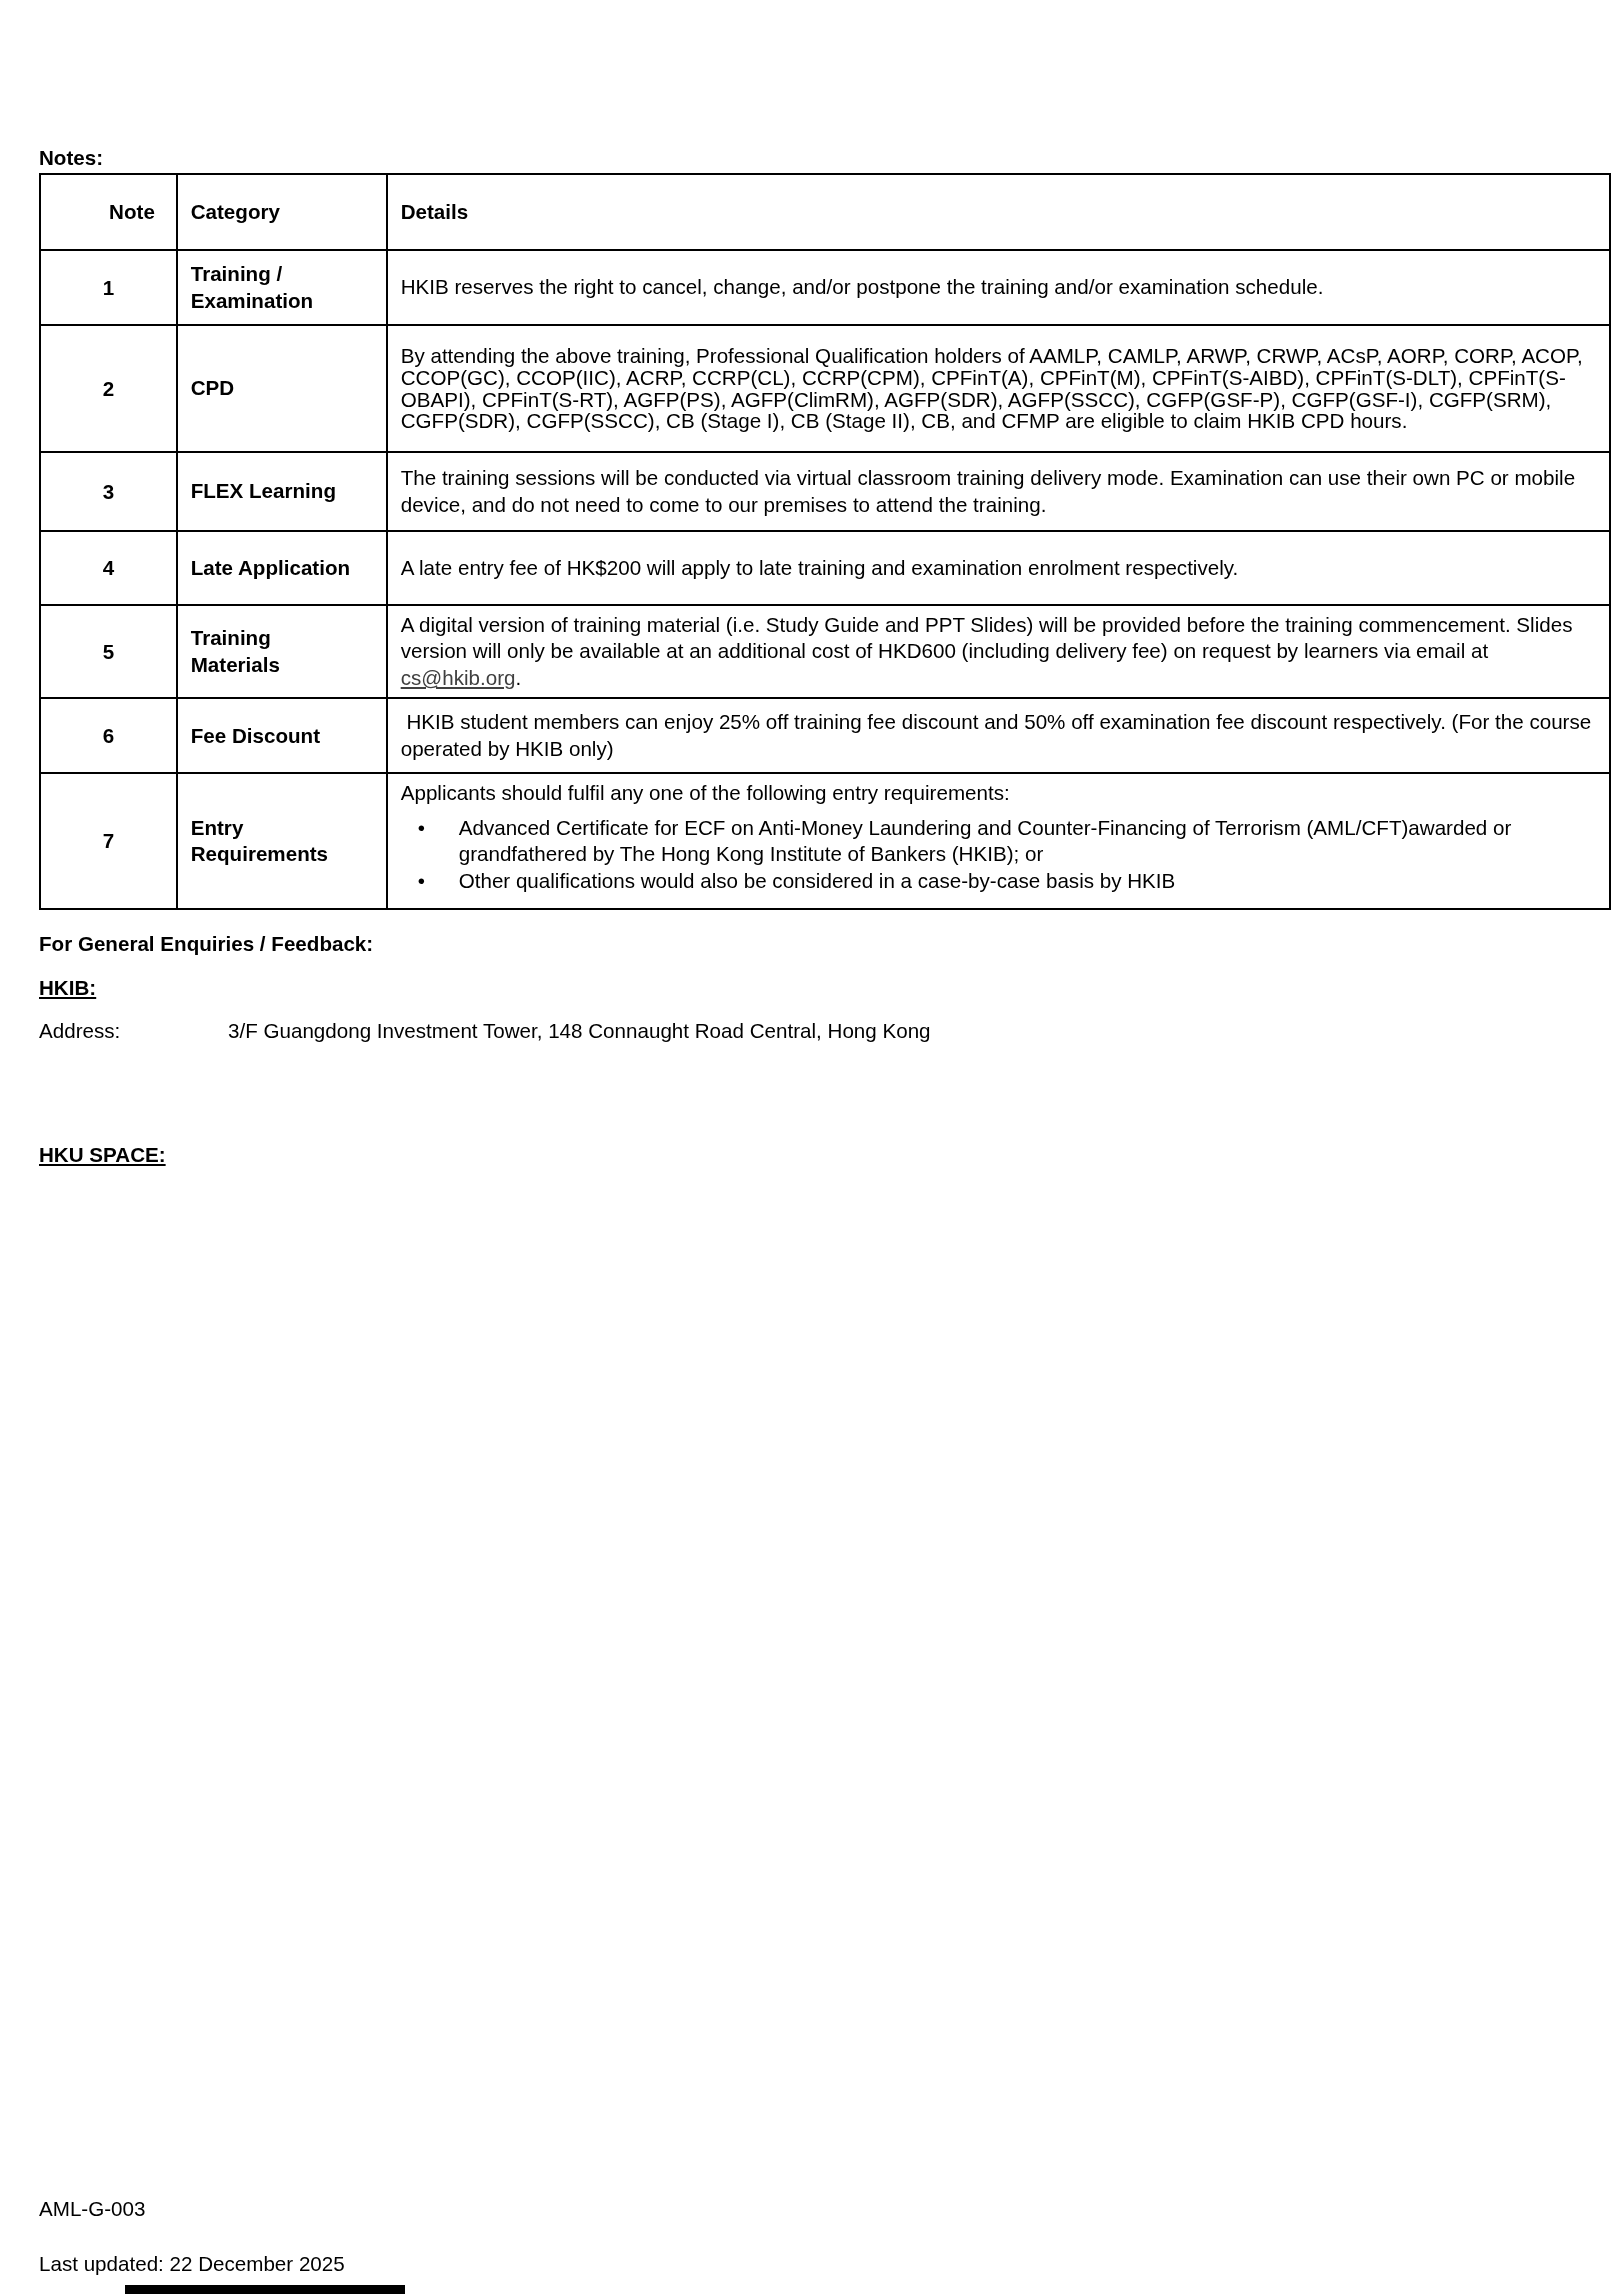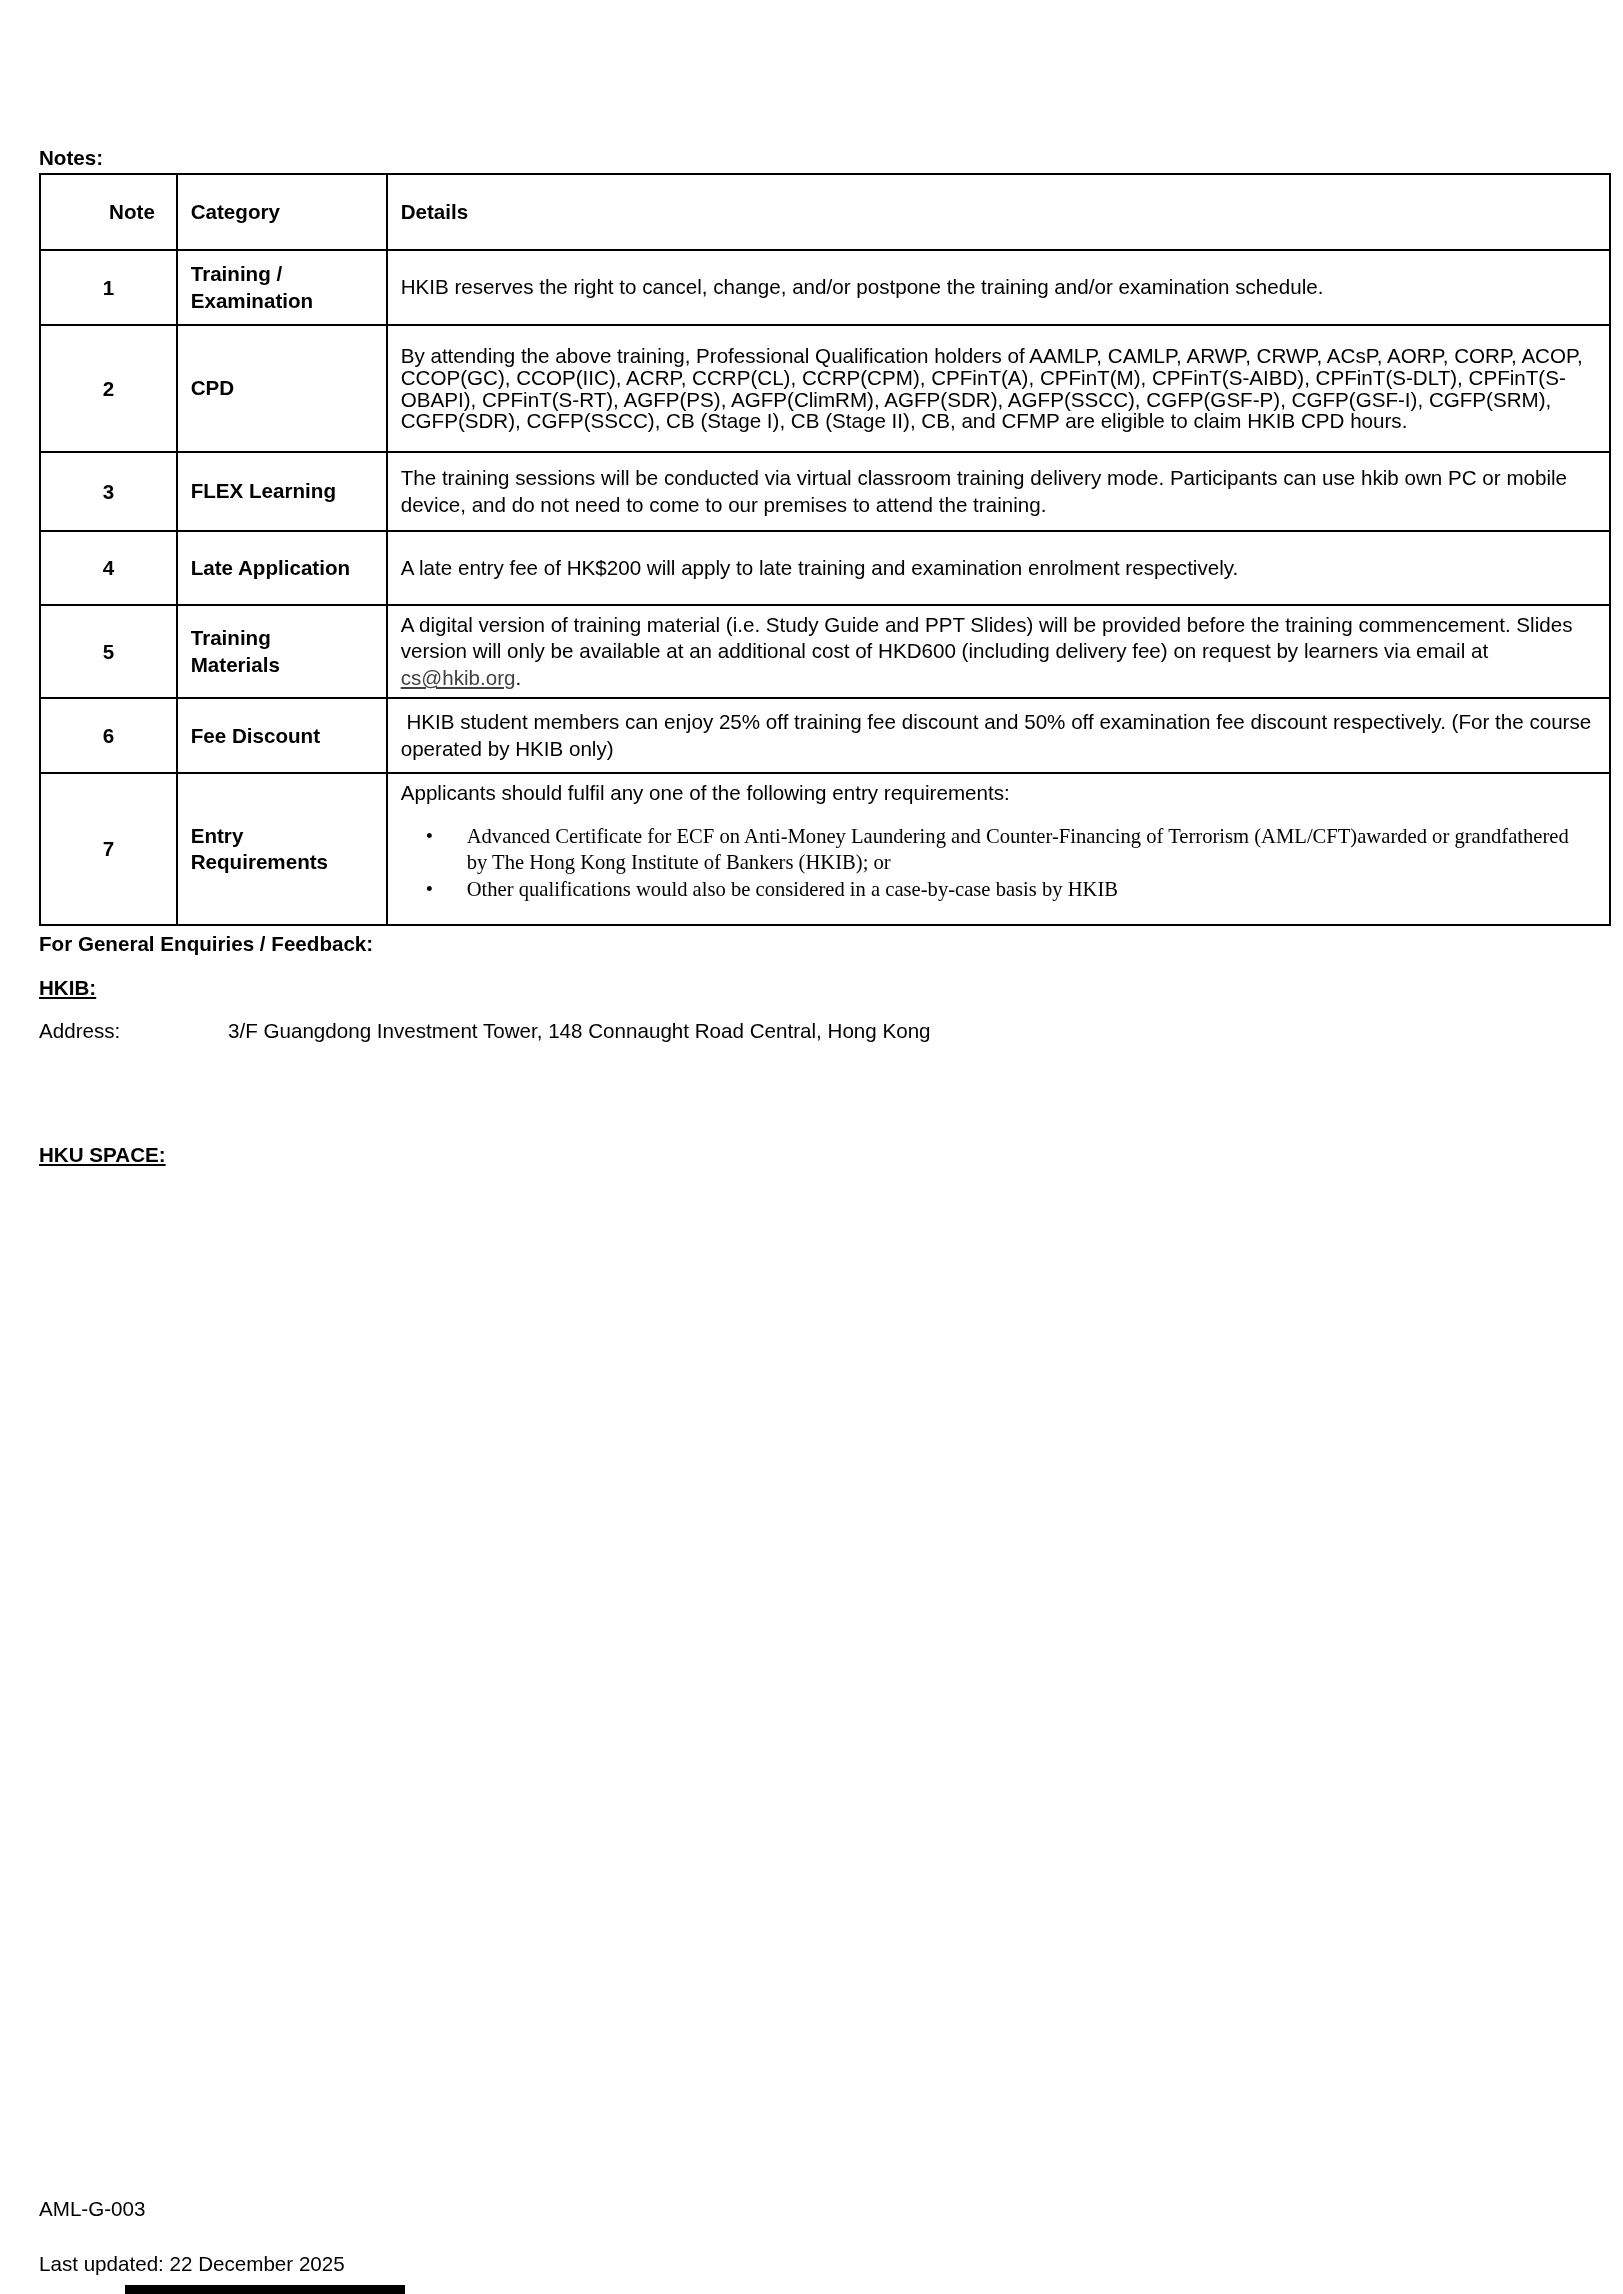--- a/index.html
+++ b/index.html
@@ -59,23 +59,22 @@
   tr.r-1 { height: 75px; }
   tr.r-2 { height: 127px; }
   tr.r-3 { height: 79px; }
   tr.r-4 { height: 74px; }
   tr.r-5 { height: 80px; }
   tr.r-6 { height: 75px; }
   tr.r-7 { height: 116px; }
   .det-intro { margin: 0; }
   ul.bullets {
     list-style: none;
-    margin: 16px;
+    margin: 8px;
     padding: 0 0 0 50px;
-    font-family: Liberation Serif, serif;
   }
   ul.bullets li {
     position: relative;
     line-height: 26.5px;
   }
   ul.bullets li::before {
     content: "\2022";
     position: absolute;
     left: -41px;
     top: 0;
@@ -117,21 +116,21 @@
         <td class="det-cell">HKIB reserves the right to cancel, change, and/or postpone the training and/or examination schedule.</td>
       </tr>
       <tr class="r-2">
         <td class="note-cell">2</td>
         <td class="cat-cell">CPD</td>
         <td class="det-cell det-cpd">By attending the above training, Professional Qualification holders of AAMLP, CAMLP, ARWP, CRWP, ACsP, AORP, CORP, ACOP, CCOP(GC), CCOP(IIC), ACRP, CCRP(CL), CCRP(CPM), CPFinT(A), CPFinT(M), CPFinT(S-AIBD), CPFinT(S-DLT), CPFinT(S-OBAPI), CPFinT(S-RT), AGFP(PS), AGFP(ClimRM), AGFP(SDR), AGFP(SSCC), CGFP(GSF-P), CGFP(GSF-I), CGFP(SRM), CGFP(SDR), CGFP(SSCC), CB (Stage I), CB (Stage II), CB, and CFMP are eligible to claim HKIB CPD hours.</td>
       </tr>
       <tr class="r-3">
         <td class="note-cell">3</td>
         <td class="cat-cell">FLEX Learning</td>
-        <td class="det-cell">The training sessions will be conducted via virtual classroom training delivery mode. Participants can use hkib own PC or mobile device, and do not need to come to our premises to attend the training.</td>
+        <td class="det-cell">The training sessions will be conducted via virtual classroom training delivery mode. Examination can use their own PC or mobile device, and do not need to come to our premises to attend the training.</td>
       </tr>
       <tr class="r-4">
         <td class="note-cell">4</td>
         <td class="cat-cell">Late Application</td>
         <td class="det-cell">A late entry fee of HK$200 will apply to late training and examination enrolment respectively.</td>
       </tr>
       <tr class="r-5">
         <td class="note-cell">5</td>
         <td class="cat-cell">Training Materials</td>
         <td class="det-cell"><span>A digital version of training material (i.e. Study Guide and PPT Slides) will be provided before the training commencement. Slides version will only be available at an additional cost of HKD600 (including delivery fee) on request by learners via email at </span><a class="link">cs@hkib.org</a><span>.</span></td>

